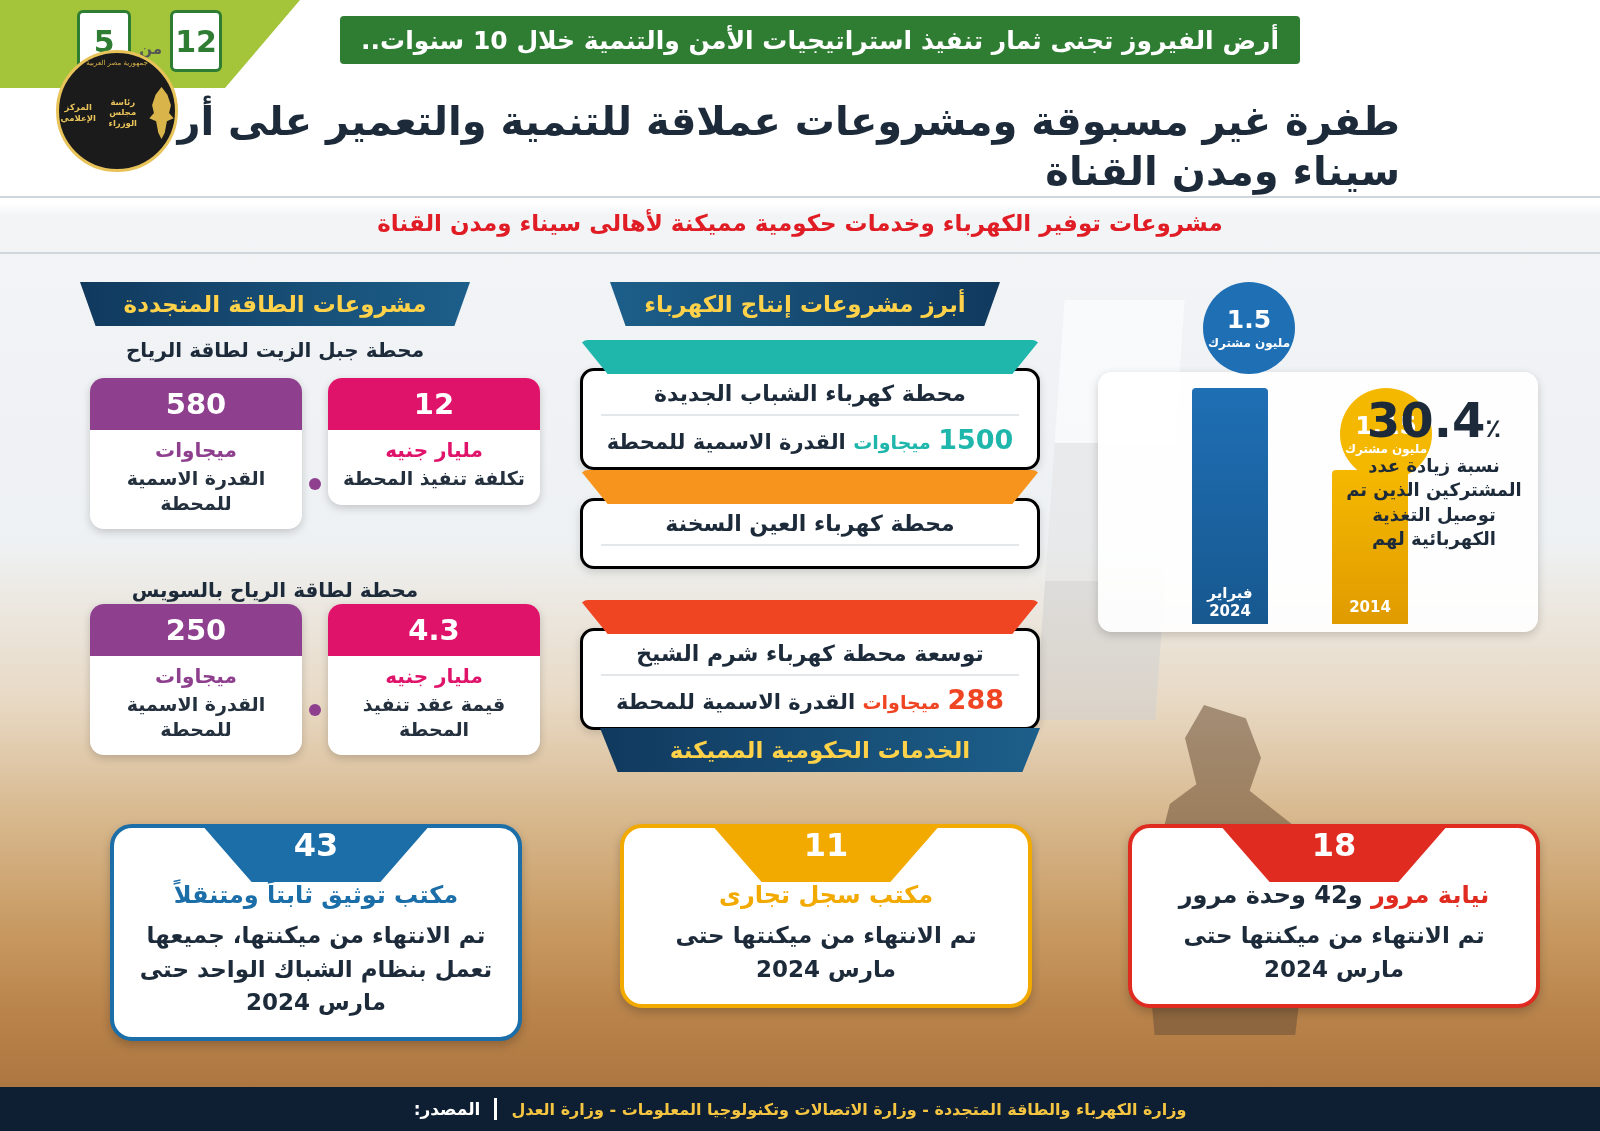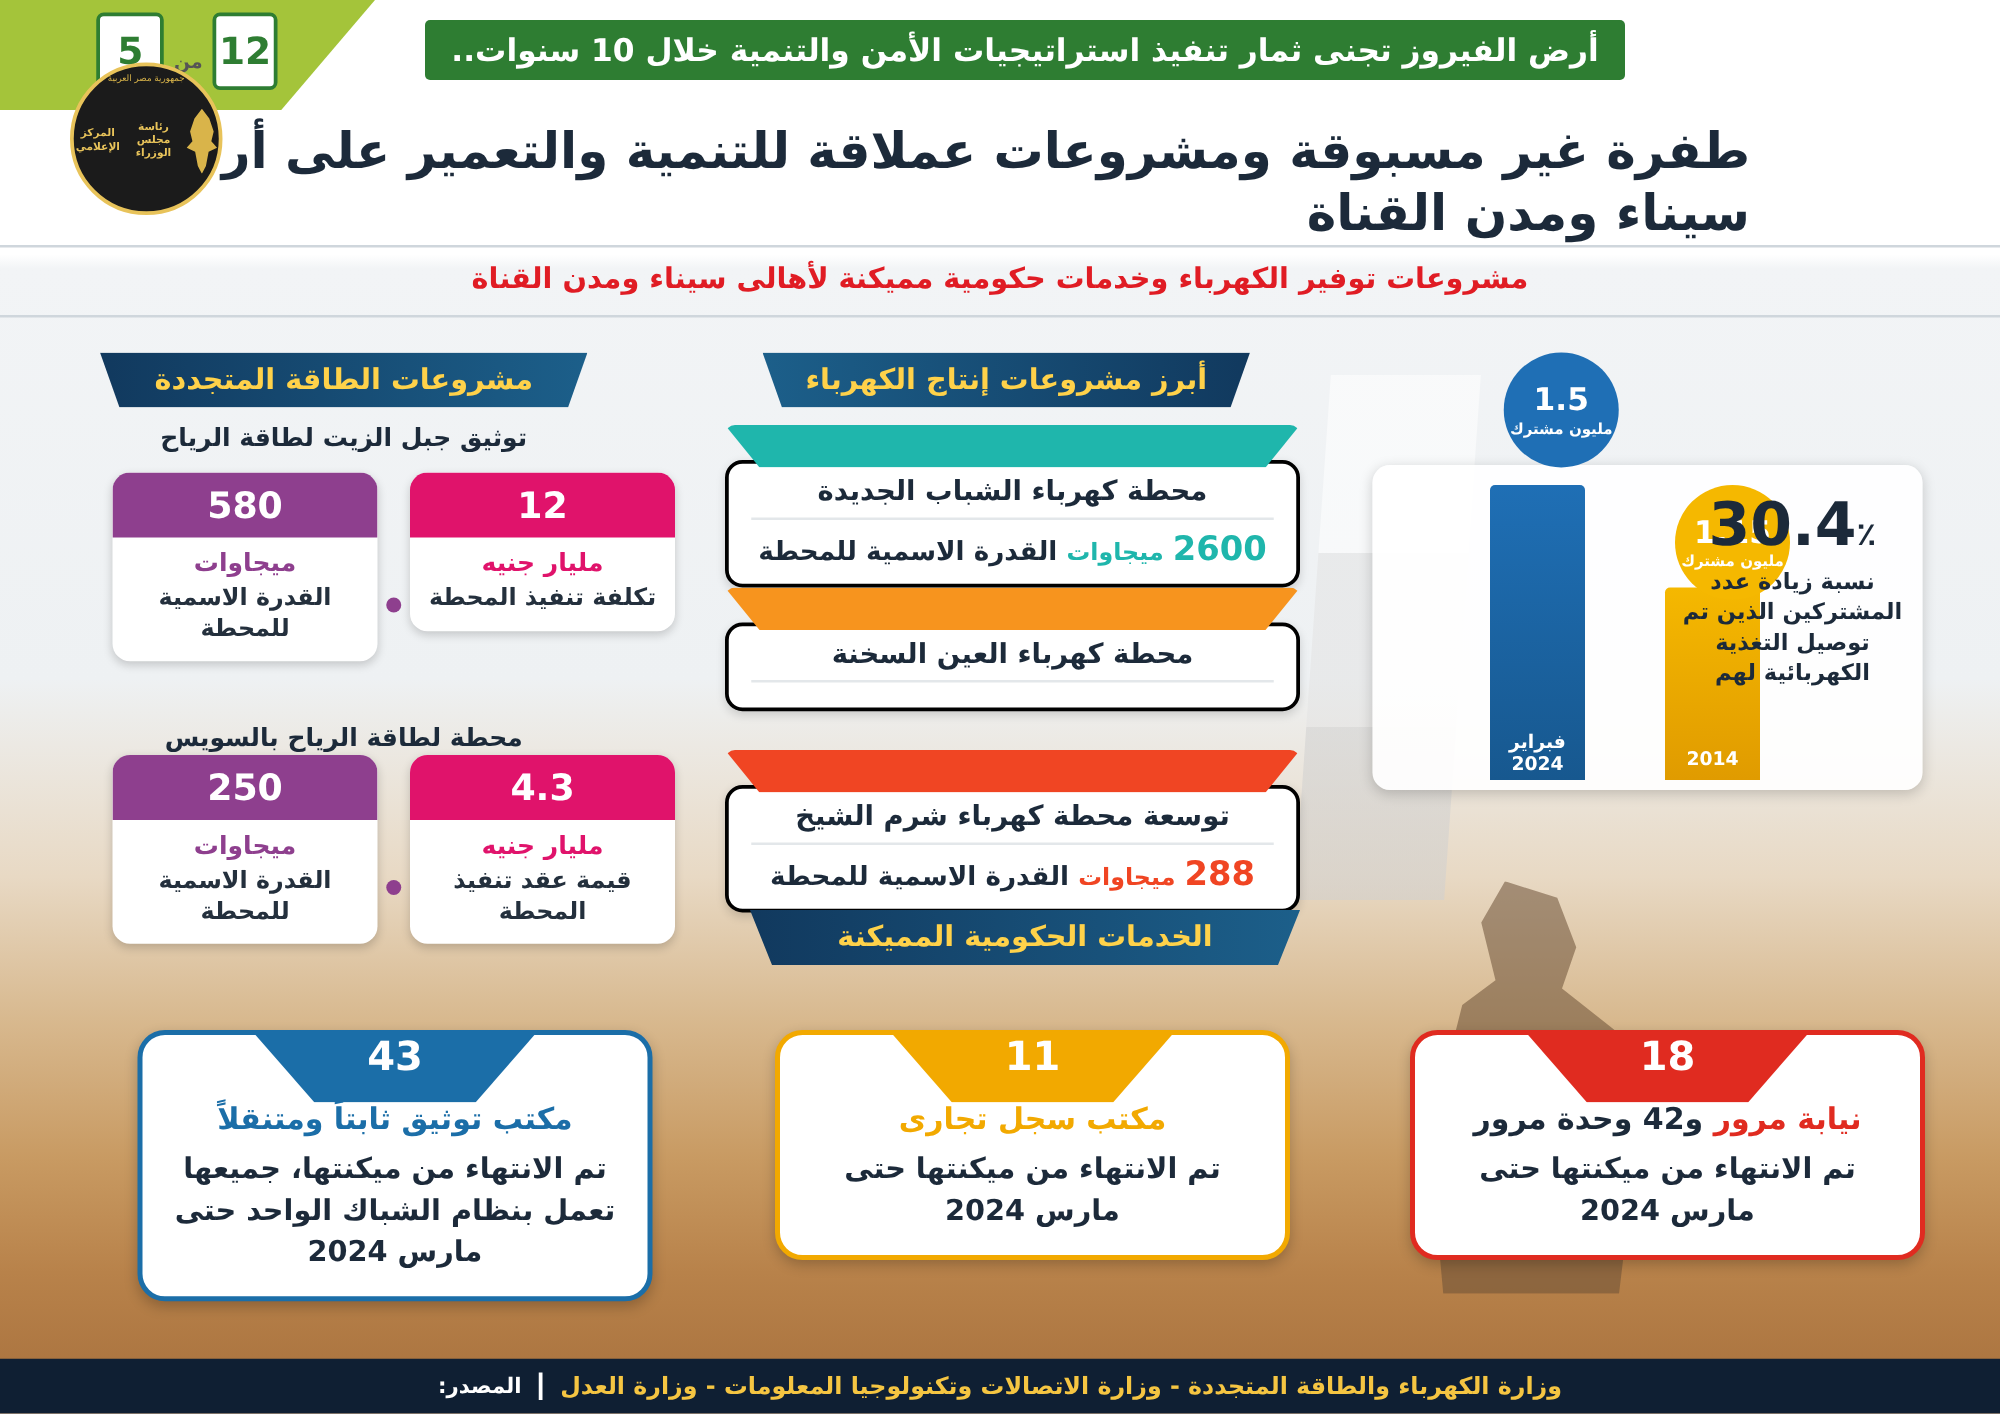--- a/index.html
+++ b/index.html
@@ -191,21 +191,21 @@
     clip-path: polygon(40% 0, 62% 4%, 70% 16%, 64% 26%, 86% 36%, 96% 62%, 88% 100%, 14% 100%, 8% 62%, 22% 30%, 36% 24%, 30% 10%);
   }
 
   
   .source-bar {
     position:absolute; bottom:0; left:0; width:1600px; height:44px;
     background:#0f1f33; display:flex; align-items:center; justify-content:center;
     gap:14px;
   }
   .source-label { color:#ffffff; font-size:17px; font-weight:bold; }
-  .source-text { color:#f5c542; font-size:19px; font-weight:bold; }
+  .source-text { color:#f5c542; font-size:16px; font-weight:bold; }
   .sep-v { width:3px; height:22px; background:#ffffff; }
 </style>
 </head>
 <body>
 
 <div class="page">
 
   <div class="topbar">
     <div class="green-swoosh"></div>
     <div class="header-strip">أرض الفيروز تجنى ثمار تنفيذ استراتيجيات الأمن والتنمية خلال 10 سنوات..</div>
@@ -226,21 +226,21 @@
   <div class="main-title">طفرة غير مسبوقة ومشروعات عملاقة للتنمية والتعمير على أرض سيناء ومدن القناة</div>
   <div class="divider"></div>
   <div class="subtitle">مشروعات توفير الكهرباء وخدمات حكومية مميكنة لأهالى سيناء ومدن القناة</div>
   <div class="divider2"></div>
 
   <div class="flag"></div>
   <div class="soldier"></div>
 
   <div class="sec-head ribbon sec-renew">مشروعات الطاقة المتجددة</div>
 
-  <div class="stn-label stn1">توثيق جبل الزيت لطاقة الرياح</div>
+  <div class="stn-label stn1">محطة جبل الزيت لطاقة الرياح</div>
   <div class="pill p-a">
     <div class="cap cap-purple">580</div>
     <div class="unit u-purple">ميجاوات</div>
     <div class="desc">القدرة الاسمية للمحطة</div>
   </div>
   <div class="pill p-b">
     <div class="cap cap-pink">12</div>
     <div class="unit u-pink">مليار جنيه</div>
     <div class="desc">تكلفة تنفيذ المحطة</div>
   </div>
@@ -260,21 +260,21 @@
   <div class="dot-link dot2"></div>
 
   <div class="sec-head ribbon sec-elec">أبرز مشروعات إنتاج الكهرباء</div>
 
   <div class="eproj e1">
     <div class="banner b-teal"></div>
     <div class="card c-teal">
       <div class="pname">محطة كهرباء الشباب الجديدة</div>
       <div class="sep"></div>
       <div class="pval">
-        <span class="num t-teal">2600</span>
+        <span class="num t-teal">1500</span>
         <span class="unit-sm t-teal">ميجاوات</span>
         <span>القدرة الاسمية للمحطة</span>
       </div>
     </div>
   </div>
 
   <div class="eproj e2">
     <div class="banner b-orange"></div>
     <div class="card c-orange">
       <div class="pname">محطة كهرباء العين السخنة</div>

